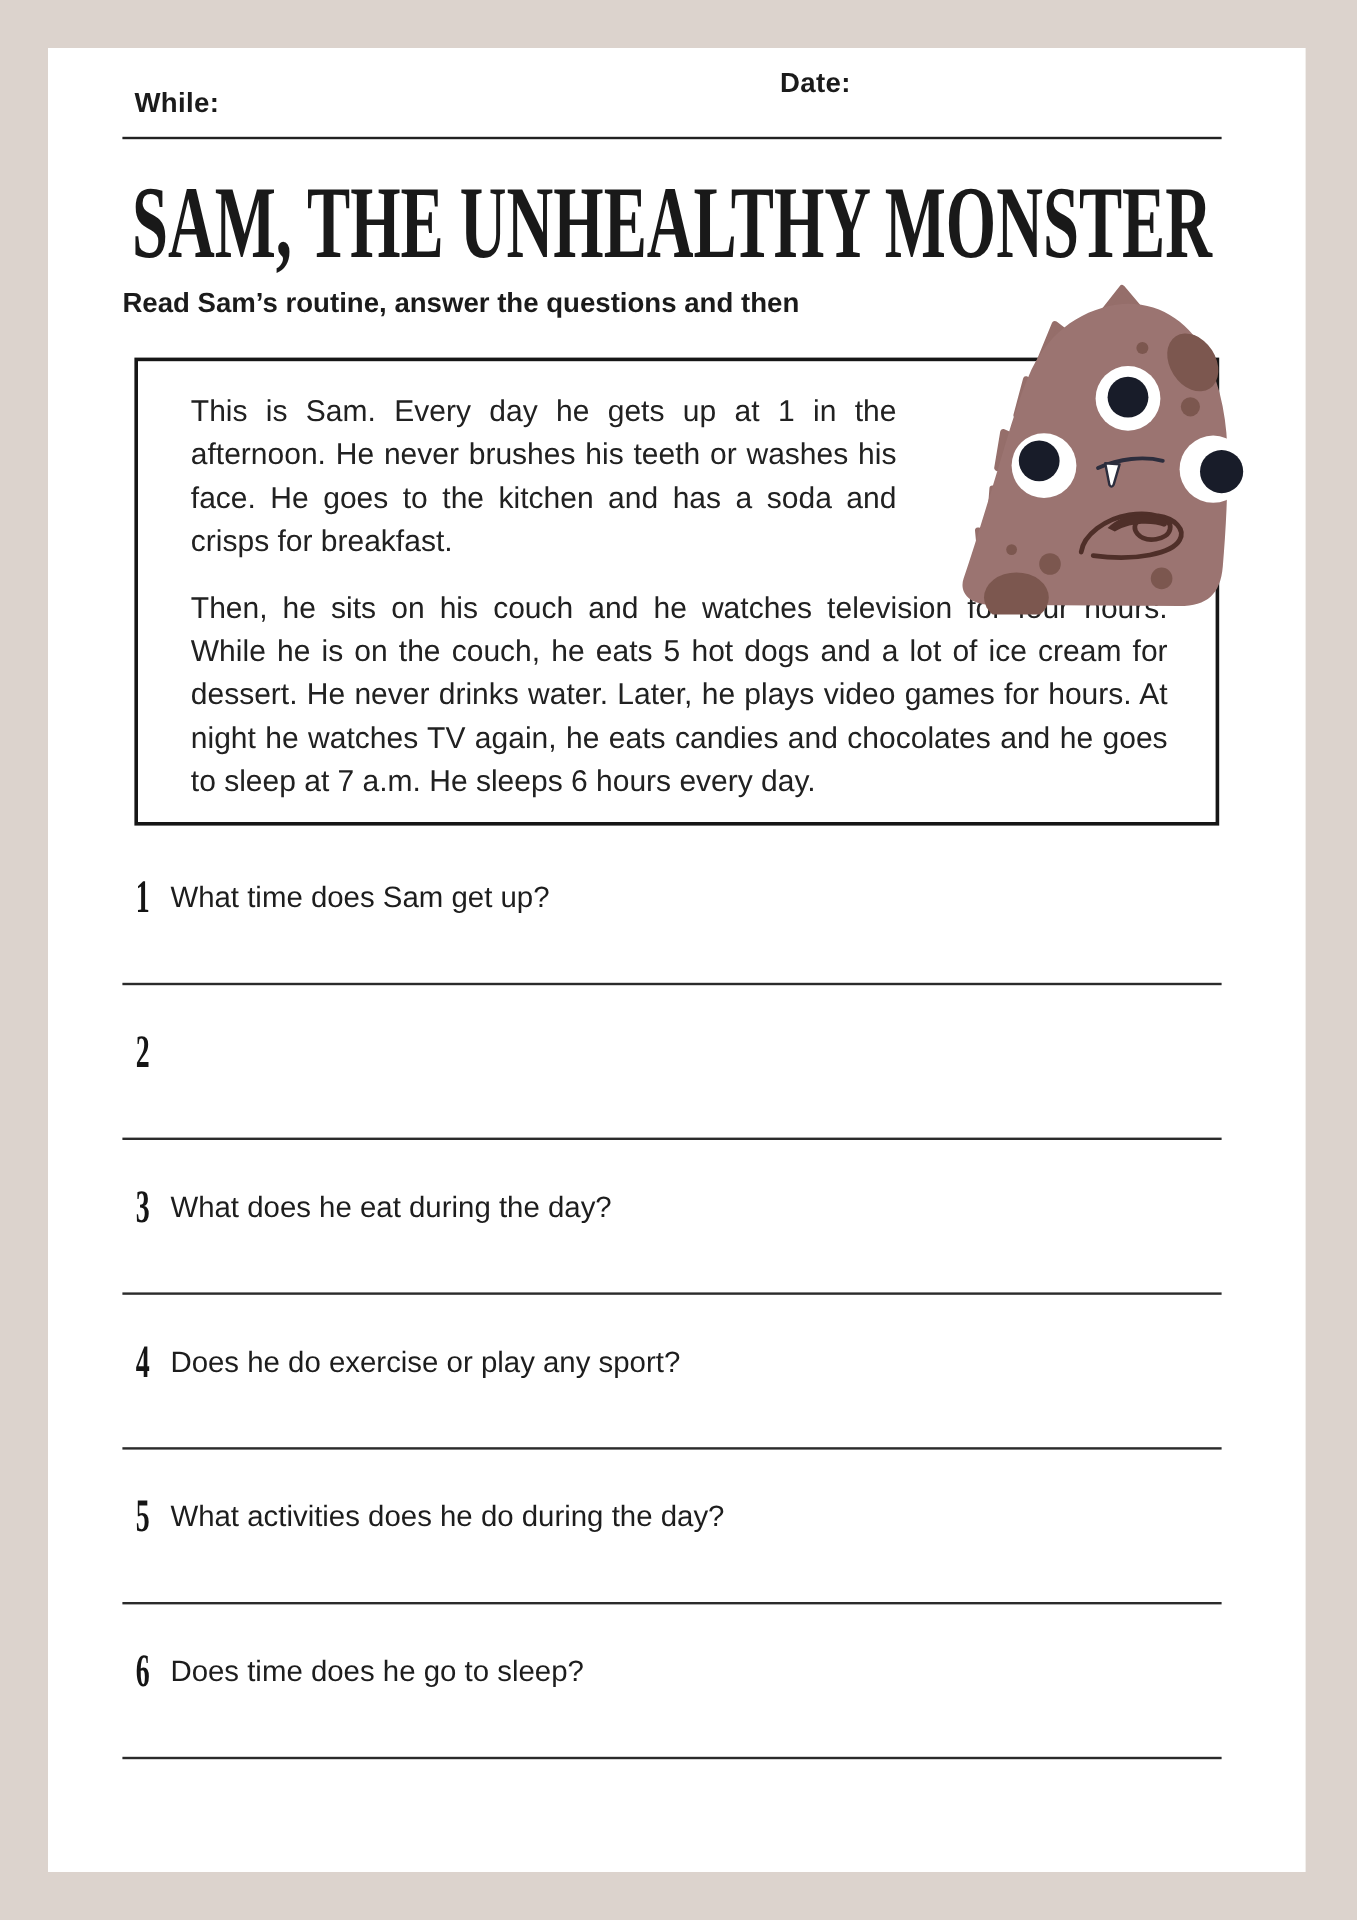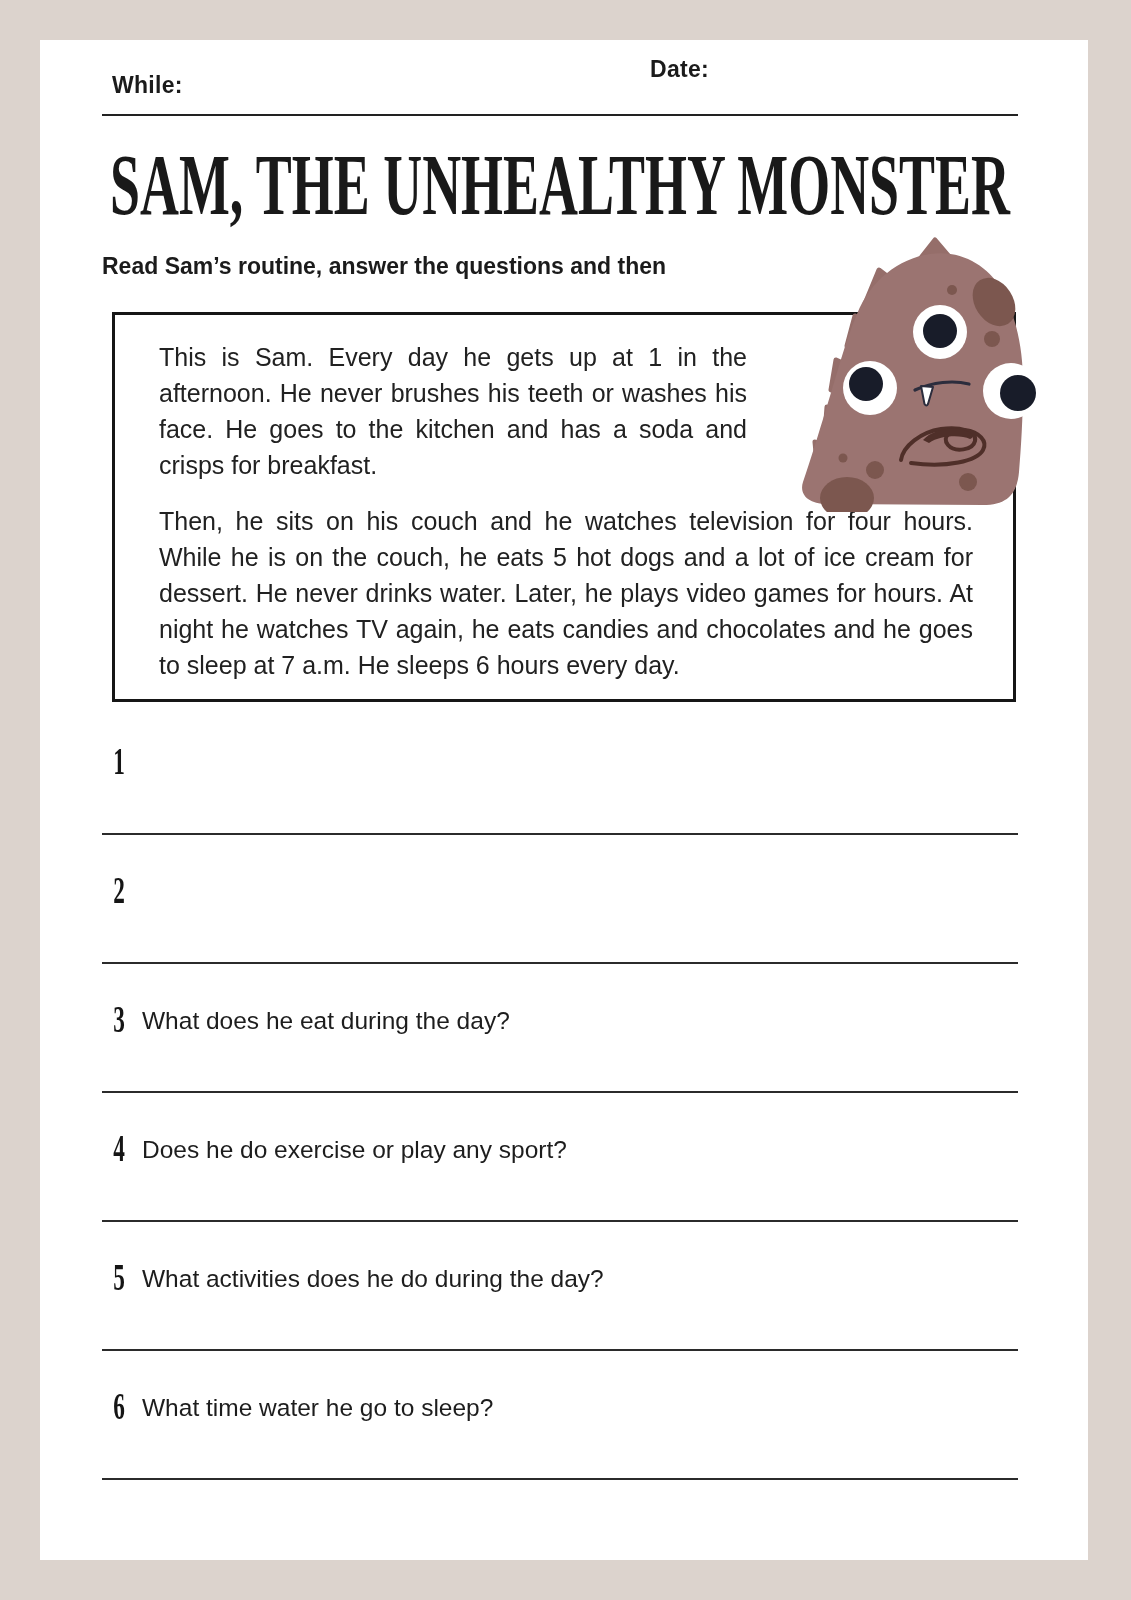--- a/index.html
+++ b/index.html
@@ -41,21 +41,20 @@
   }
   
   .title-svg { display: block; margin: 32px auto 0 auto; overflow: visible; }
   .title-svg text {
     font-family: "Liberation Serif", serif;
     font-weight: bold;
     fill: #191919;
   }
   
   .instructions {
-    margin-top: 14px;
     font-size: 23px;
     font-weight: bold;
     line-height: 33px;
     color: #1b1b1b;
   }
   
   .passage-box {
     position: relative;
     margin-top: 29px;
     margin-left: 10px;
@@ -136,20 +135,21 @@
     <div class="passage-box">
       <p class="passage-p1">This is Sam. Every day he gets up at 1 in the afternoon. He never brushes his teeth or washes his face. He goes to the kitchen and has a soda and crisps for breakfast.</p>
       <p class="passage-p2">Then, he sits on his couch and he watches television for four hours. While he is on the couch, he eats 5 hot dogs and a lot of ice cream for dessert. He never drinks water. Later, he plays video games for hours. At night he watches TV again, he eats candies and chocolates and he goes to sleep at 7 a.m. He sleeps 6 hours every day.</p>
     </div>
 
     <div class="questions">
 
       <div class="qa">
         <div class="qa-row">
           <span class="q-num">1</span>
+          <span class="q-text">What time does Sam get up?</span>
         </div>
         <div class="answer-line"></div>
       </div>
 
       <div class="qa">
         <div class="qa-row">
           <span class="q-num">2</span>
         </div>
         <div class="answer-line"></div>
       </div>
@@ -174,21 +174,21 @@
         <div class="qa-row">
           <span class="q-num">5</span>
           <span class="q-text">What activities does he do during the day?</span>
         </div>
         <div class="answer-line"></div>
       </div>
 
       <div class="qa">
         <div class="qa-row">
           <span class="q-num">6</span>
-          <span class="q-text">What time water he go to sleep?</span>
+          <span class="q-text">Does time does he go to sleep?</span>
         </div>
         <div class="answer-line"></div>
       </div>
 
     </div>
   </div>
 
   <svg class="monster" width="250" height="280" viewBox="0 0 250 280">
 
     <g fill="#956e6a" stroke="#956e6a" stroke-width="5" stroke-linejoin="round">

